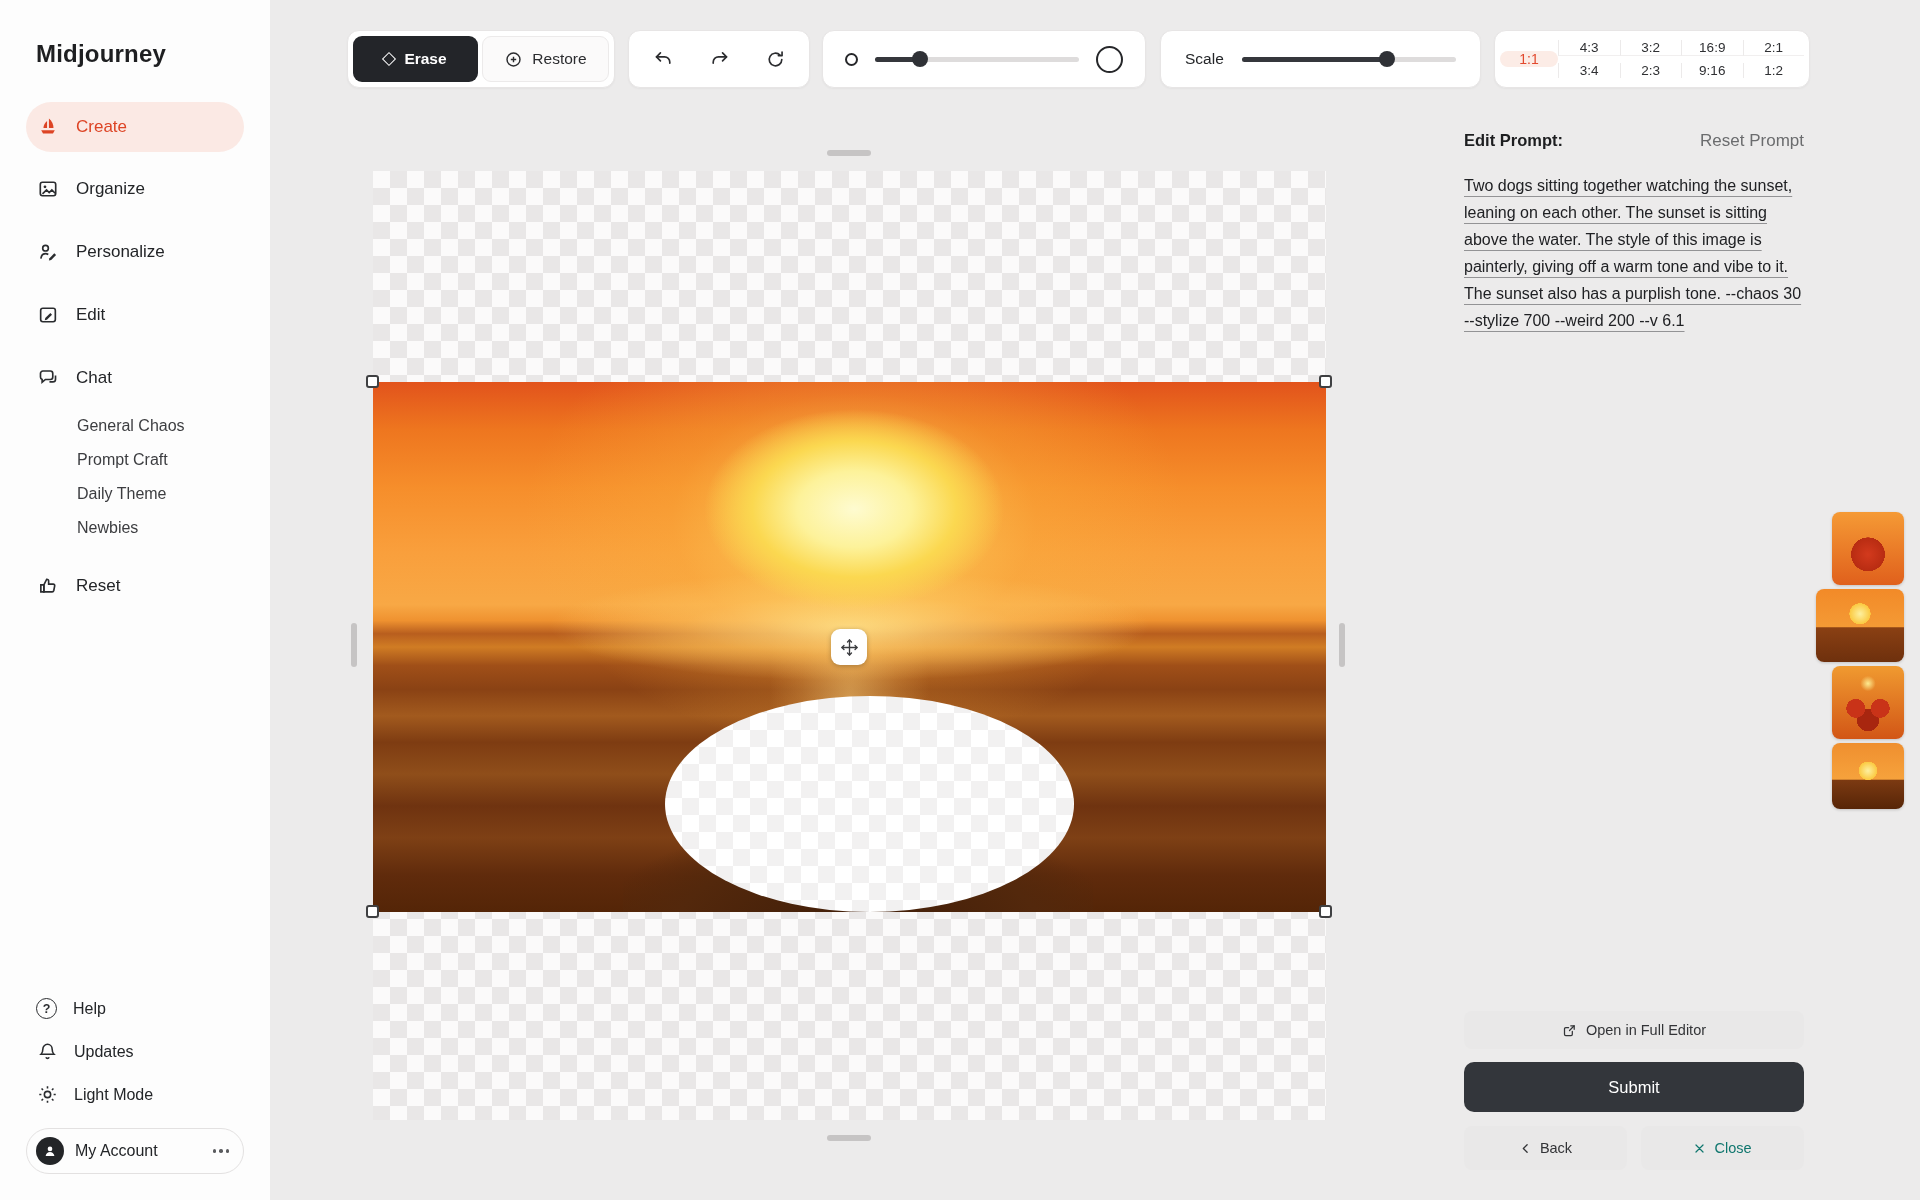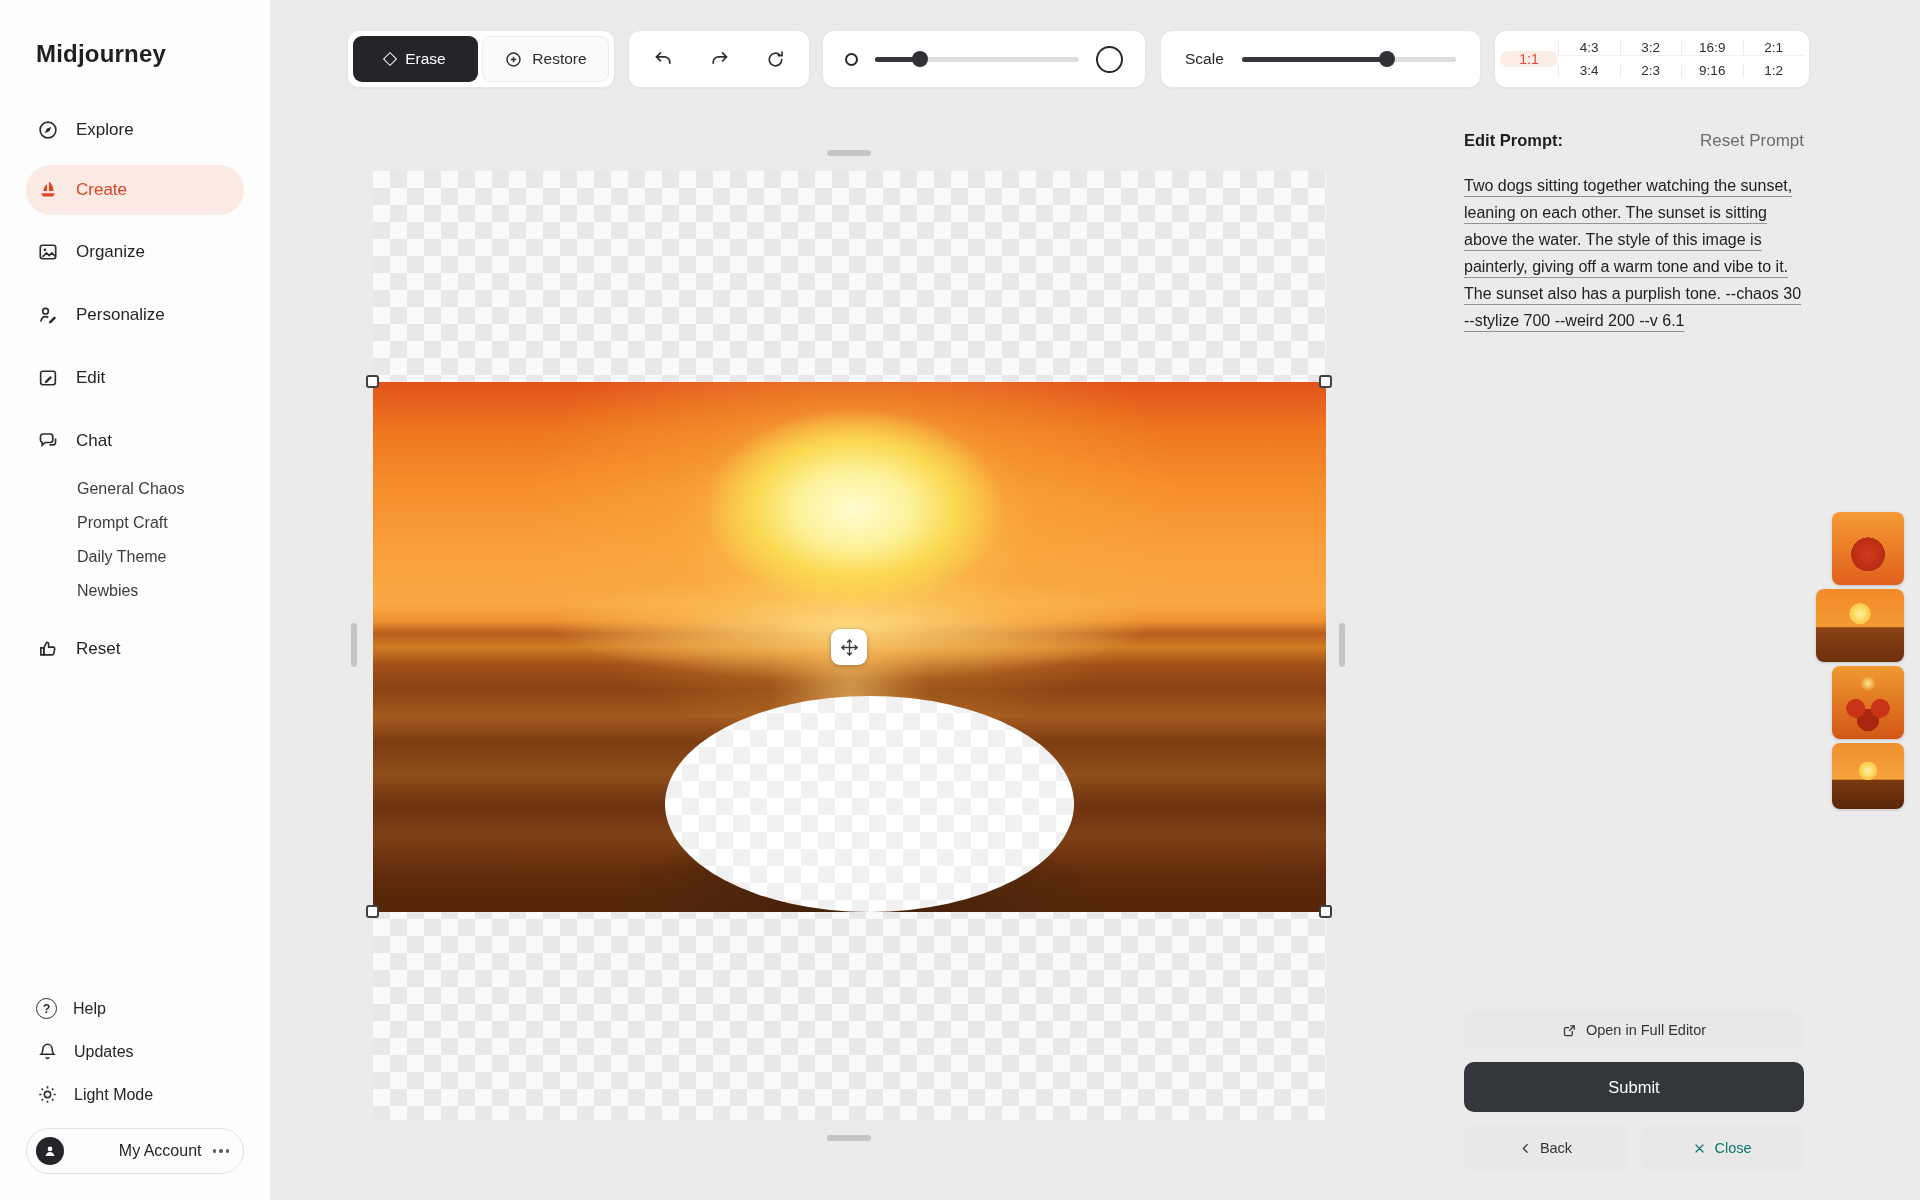--- a/index.html
+++ b/index.html
@@ -12,30 +12,30 @@
   .nav-item { height:63px; display:flex; align-items:center; gap:17px; padding-left:36px; font-size:17px; font-weight:500; color:#232528; cursor:pointer; }
   .nav-item .ico { width:23px; height:23px; color:#2a2c2f; display:flex; align-items:center; justify-content:center; }
   .nav-item.active { height:50px; margin:4px 26px 5px; padding-left:10px; background:#fbe9e4; border-radius:999px; color:#dd4425; }
   .nav-item.active .ico { color:#dd4425; }
   .sub-item { height:34px; display:flex; align-items:center; padding-left:77px; font-size:16px; color:#3c3d40; cursor:pointer; }
   .tasks { margin-top:9px; }
   .spacer { flex:1; }
   .footer-item { height:43px; display:flex; align-items:center; gap:16px; padding-left:36px; font-size:16px; font-weight:500; color:#232528; cursor:pointer; }
   .footer-item .ico { width:22px; height:22px; color:#2a2c2f; display:flex; align-items:center; justify-content:center; }
   .qicon { width:21px; height:21px; border:1.8px solid #2a2c2f; border-radius:50%; font-size:12.5px; font-weight:700; display:flex; align-items:center; justify-content:center; color:#2a2c2f; }
-  .account-pill { margin:12px 26px 0; height:46px; border:1px solid #e3e1e1; border-radius:999px; display:flex; align-items:center; gap:11px; padding:0 14px 0 9px; cursor:pointer;text-align:right; }
+  .account-pill { margin:12px 26px 0; height:46px; border:1px solid #e3e1e1; border-radius:999px; display:flex; align-items:center; gap:11px; padding:0 14px 0 9px; cursor:pointer; }
   .avatar { width:28px; height:28px; border-radius:50%; background:#232528; color:#fff; display:flex; align-items:center; justify-content:center; }
   .account-label { font-size:16px; font-weight:500; color:#232528; flex:1; }
   .dots { display:flex; gap:3px; }
   .dots i { width:3.5px; height:3.5px; border-radius:50%; background:#5a5b5e; display:block; }
 
   
   .tgroup { position:absolute; top:30px; height:58px; background:#fff; border:1px solid #e7e5e5; border-radius:12px; display:flex; align-items:center; box-shadow:0 1px 2px rgba(0,0,0,.04); z-index:6; }
   .g-mode { left:347px; width:268px; padding:5px; gap:4px; }
-  .btn-erase { flex:1; height:46px; background:#232529; color:#fff; border-radius:9px; display:flex; align-items:center; justify-content:center; gap:10px; font-size:15.5px; font-weight:400; cursor:pointer; }
+  .btn-erase { flex:1; height:46px; background:#232529; color:#fff; border-radius:9px; display:flex; align-items:center; justify-content:center; gap:10px; font-size:15.5px; font-weight:700; cursor:pointer; }
   .diamond { width:10px; height:10px; border:1.6px solid #fff; transform:rotate(45deg); display:block; }
   .btn-restore { flex:1; height:46px; background:#fbfafa; border:1px solid #eceaea; color:#2b2c2f; border-radius:9px; display:flex; align-items:center; justify-content:center; gap:9px; font-size:15.5px; font-weight:500; cursor:pointer; }
   .g-history { left:628px; width:182px; justify-content:space-evenly; }
   .icon-btn { width:44px; height:44px; display:flex; align-items:center; justify-content:center; color:#2b2c2f; cursor:pointer; border-radius:8px; }
   .g-brush { left:822px; width:324px; padding:0 22px; gap:17px; }
   .ring-s { width:13px; height:13px; border:2px solid #26272a; border-radius:50%; flex:none; }
   .ring-l { width:27px; height:27px; border:2.2px solid #26272a; border-radius:50%; flex:none; }
   .track { flex:1; height:5px; background:#dedcdc; border-radius:3px; position:relative; cursor:pointer; }
   .track .fill { position:absolute; left:0; top:0; bottom:0; background:#35373c; border-radius:3px; }
   .track .knob { position:absolute; top:50%; width:16px; height:16px; margin:-8px 0 0 -8px; background:#2f3136; border-radius:50%; }
@@ -107,29 +107,20 @@
   svg { display:block; }
 </style>
 </head>
 <body>
 
 <div id="app">
 
   <aside class="sidebar">
     <div class="logo">Midjourney</div>
 
-    <div class="nav-item">
-      <span class="ico">
-        <svg width="22" height="22" viewBox="0 0 24 24" fill="none" stroke="currentColor" stroke-width="1.8">
-            <circle cx="12" cy="12" r="8.6"></circle>
-            <path d="M15.6 8.4l-2.1 4.9-5.1 2.3 2.2-5z" fill="currentColor" stroke="none"></path>
-          </svg>
-      </span>
-      <span>Explore</span>
-    </div>
 
     <div class="nav-item active">
       <span class="ico">
         <svg width="22" height="22" viewBox="0 0 24 24" fill="currentColor">
             <path d="M13 2.6c3.5 2.7 5 6.5 5 10.6h-5z"></path>
             <path d="M11 5.4c-2.5 2-3.9 4.8-4 7.8h4z"></path>
             <path d="M4.6 15.6h14.8l-2 3.6H6.6z"></path>
           </svg>
       </span>
       <span>Create</span>

